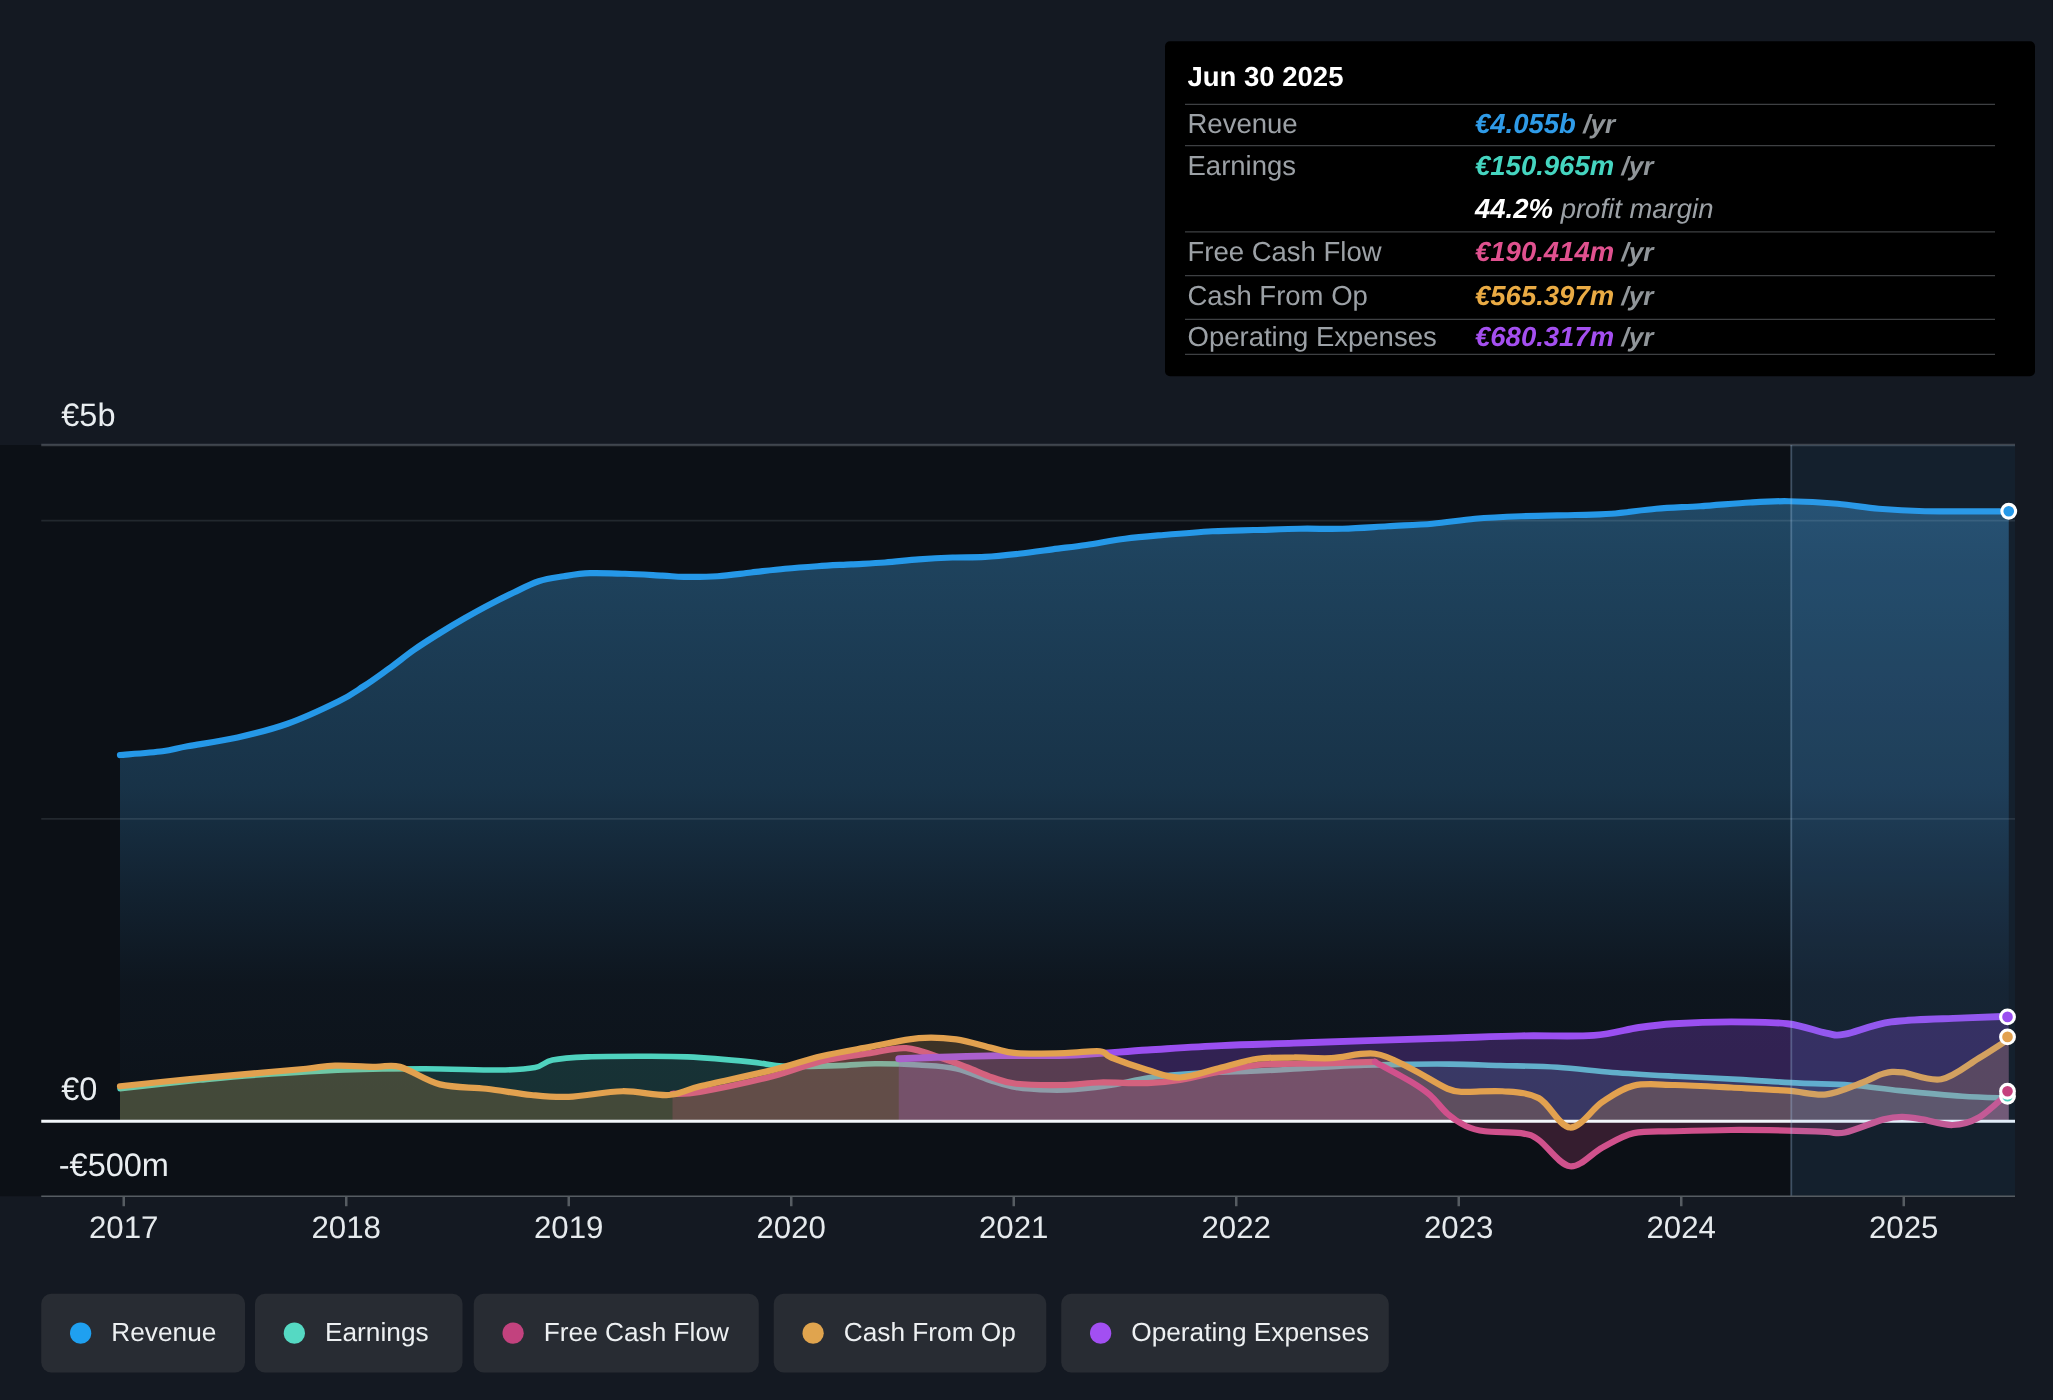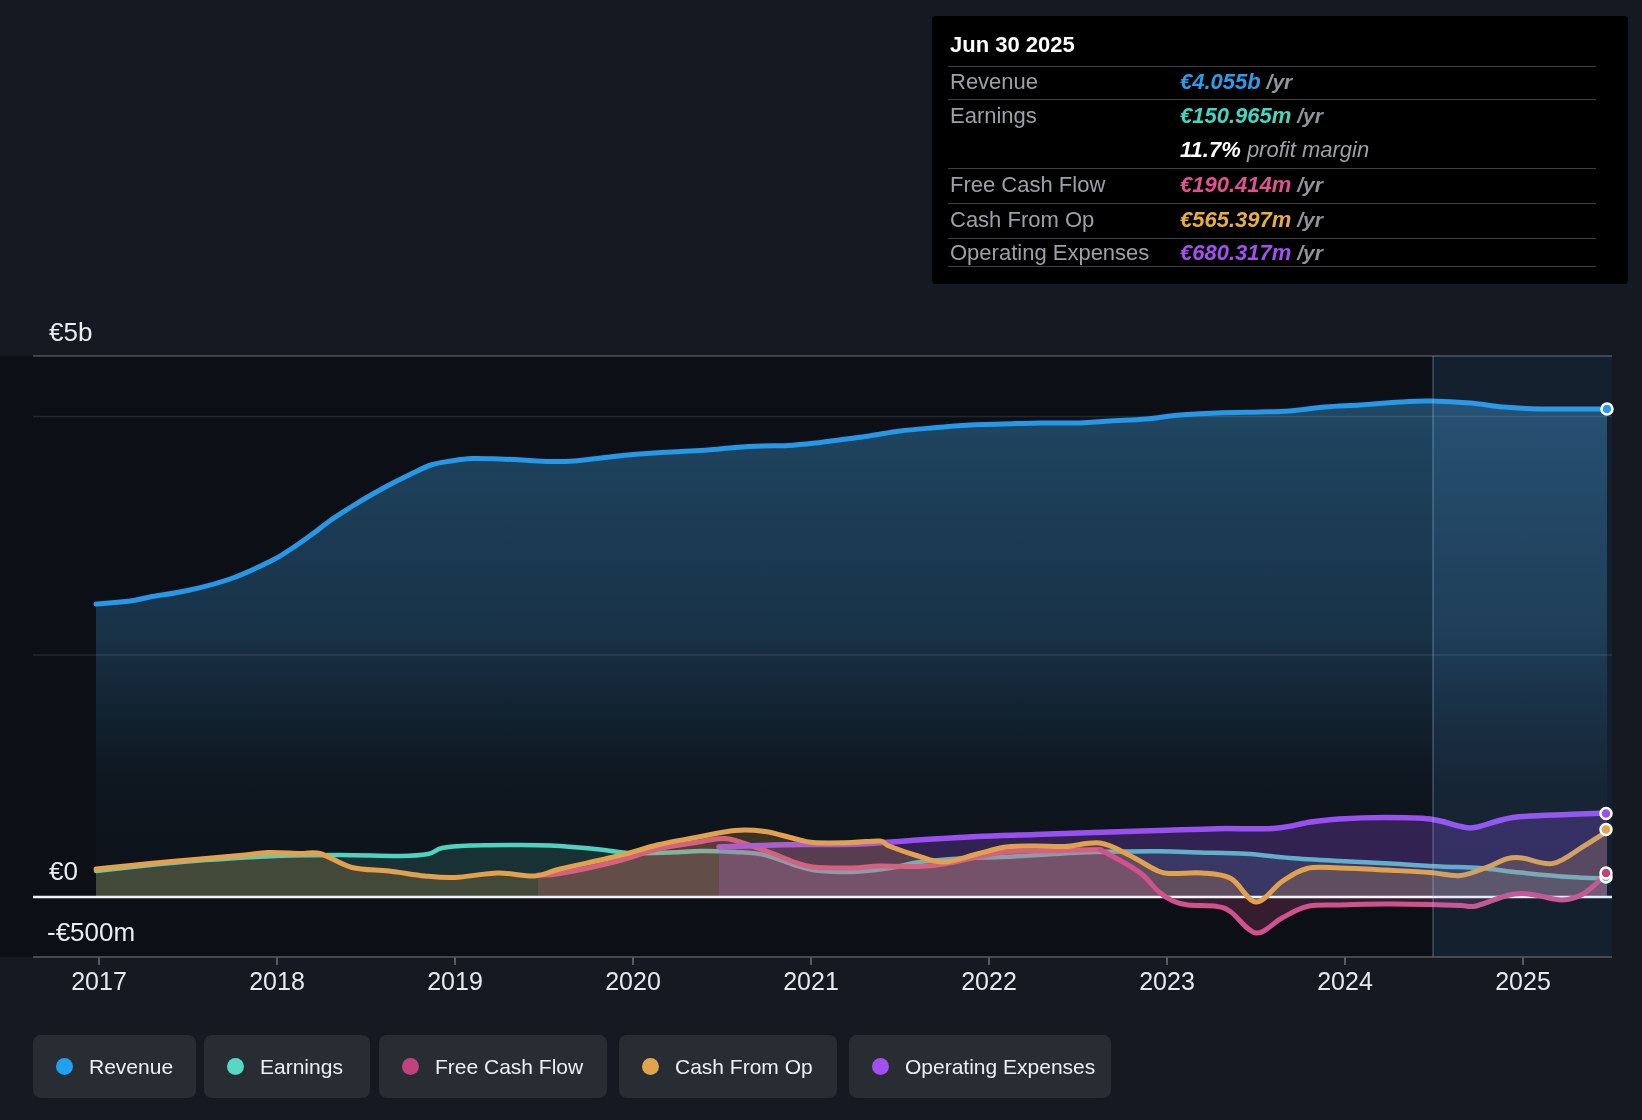--- a/index.html
+++ b/index.html
@@ -1,17 +1,17 @@
 <!DOCTYPE html>
 <html><head><meta charset="utf-8">
 <style>
 html,body{margin:0;padding:0;background:#141922;width:1642px;height:1120px;overflow:hidden;
 font-family:"Liberation Sans",sans-serif;}
 #stage{position:relative;width:1642px;height:1120px;}
-.tip{position:absolute;left:932px;top:16px;width:696px;height:268px;background:#000;border-radius:4px;z-index:5;}
+.tip{position:absolute;left:932px;top:33px;width:696px;height:268px;background:#000;border-radius:4px;z-index:5;}
 .tt{position:absolute;left:18px;top:29px;transform:translateY(-50%);font-size:22px;font-weight:700;color:#FFF;}
 .sep{position:absolute;left:16px;width:648px;height:1px;background:#3E4043;}
 .row{position:absolute;left:0;width:100%;height:0;}
 .lab{position:absolute;left:18px;top:0;transform:translateY(-50%);font-size:22px;color:#9CA1A6;white-space:nowrap;}
 .val{position:absolute;top:0;transform:translateY(-50%);font-size:22px;font-weight:700;white-space:nowrap;font-style:italic;}
 .yr{color:#909599;font-weight:700;font-size:21px;}
 .gl{color:#9CA1A6;font-weight:400;}
 .pill{position:absolute;top:1035px;height:63px;background:#282C33;border-radius:8px;}
 .dot{position:absolute;left:23px;top:50%;margin-top:-8.5px;width:17px;height:17px;border-radius:50%;}
 .pt{position:absolute;left:56px;top:50%;transform:translateY(-50%);font-size:21px;color:#EDF0F2;white-space:nowrap;}
@@ -89,21 +89,21 @@
       <div class="sep" style="top:250px"></div>
       <div class="row" style="top:66px">
         <span class="lab">Revenue</span>
         <span class="val" style="left:248px;color:#2F9BE8">€4.055b<span class="yr"> /yr</span></span>
       </div>
       <div class="row" style="top:100px">
         <span class="lab">Earnings</span>
         <span class="val" style="left:248px;color:#45D5C0">€150.965m<span class="yr"> /yr</span></span>
       </div>
       <div class="row" style="top:134px">
-        <span class="val" style="left:248px"><b style="color:#fff">11.7%</b> <span class="gl">profit margin</span></span>
+        <span class="val" style="left:248px"><b style="color:#fff">44.2%</b> <span class="gl">profit margin</span></span>
       </div>
       <div class="row" style="top:169px">
         <span class="lab">Free Cash Flow</span>
         <span class="val" style="left:248px;color:#E0518F">€190.414m<span class="yr"> /yr</span></span>
       </div>
       <div class="row" style="top:204px">
         <span class="lab">Cash From Op</span>
         <span class="val" style="left:248px;color:#EAAB44">€565.397m<span class="yr"> /yr</span></span>
       </div>
       <div class="row" style="top:237px">

